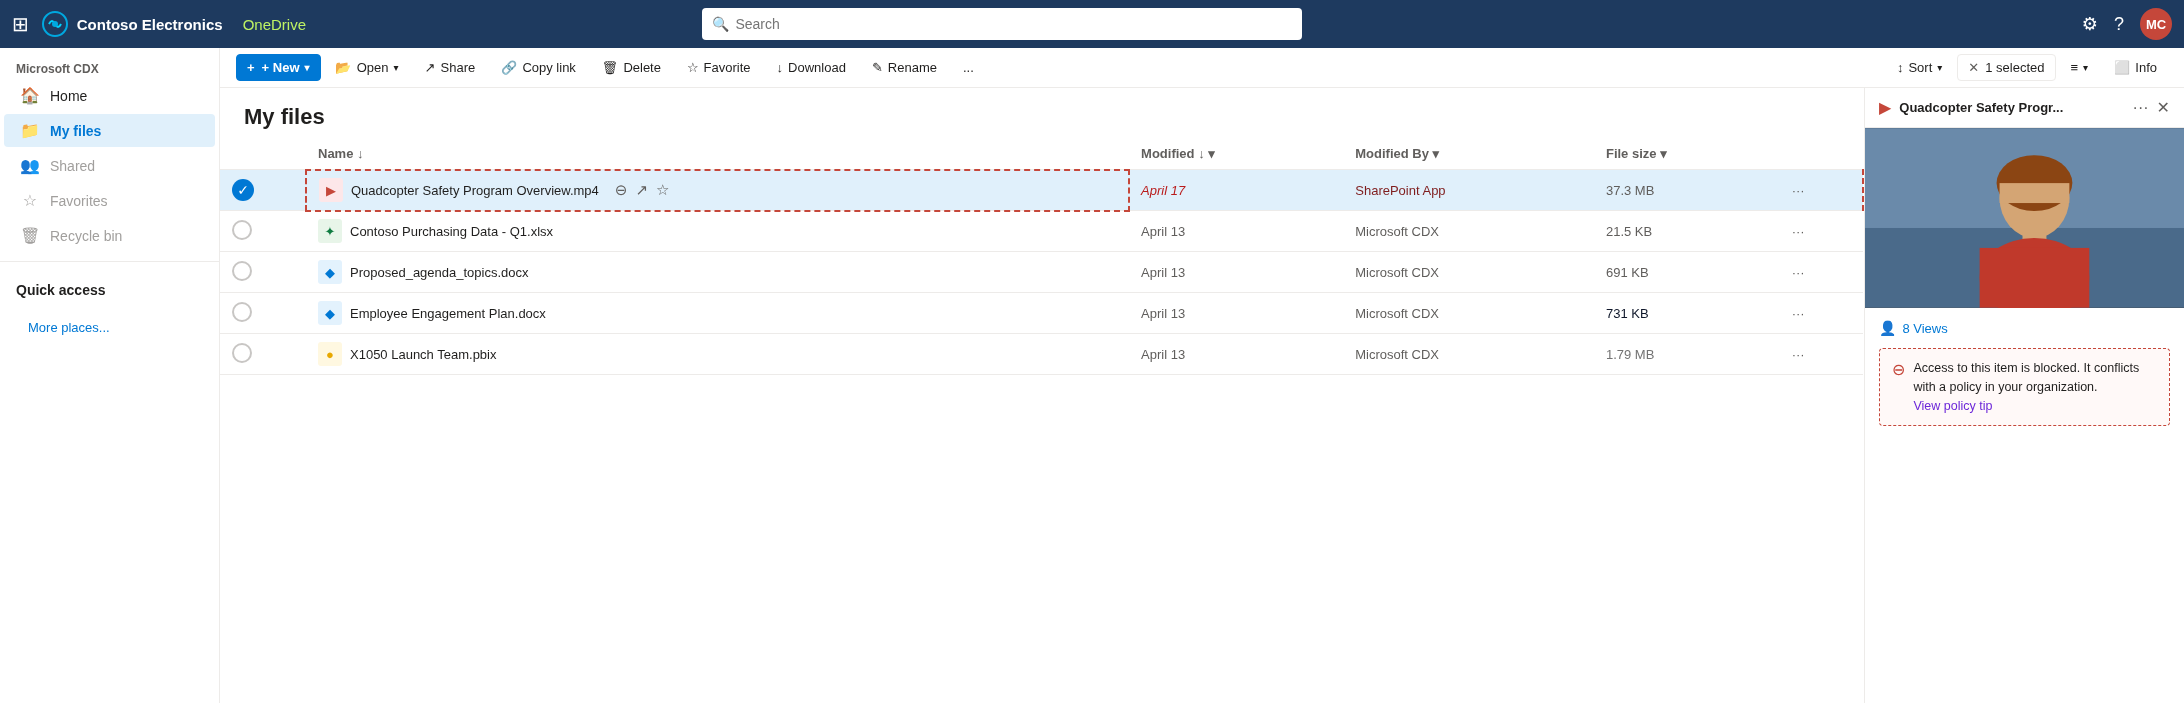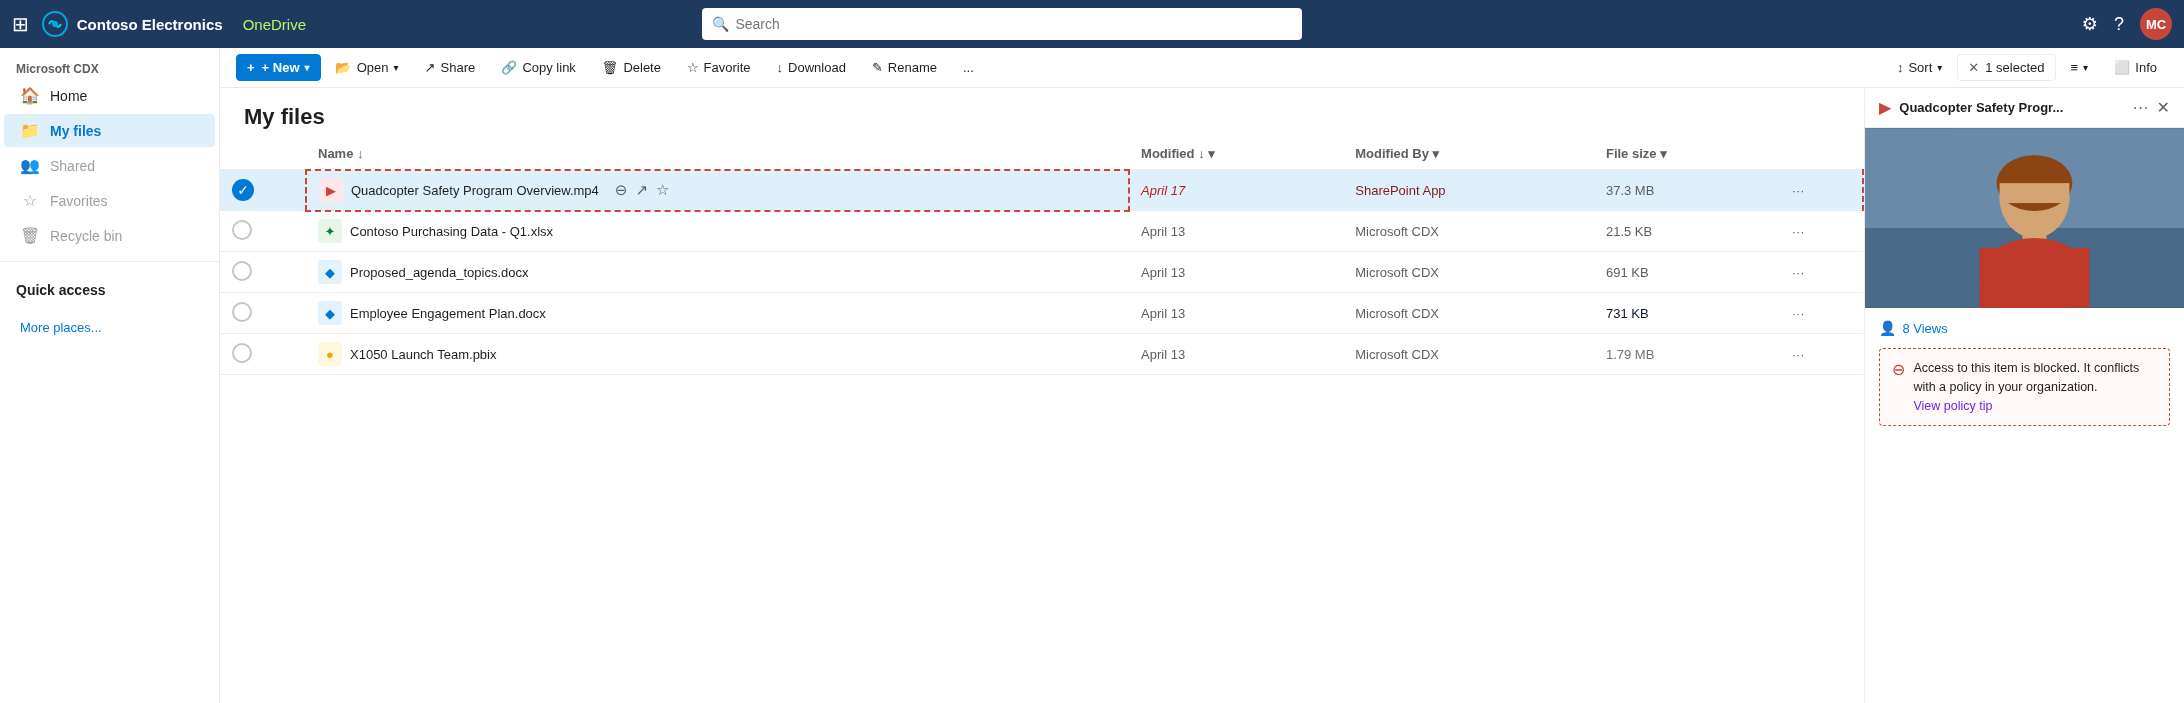--- a/index.html
+++ b/index.html
@@ -51,21 +51,21 @@
     }
     .sidebar-item.active { background: #e0f0fb; color: #0078d4; font-weight: 600; }
     .sidebar-item.active .sidebar-icon { color: #0078d4; }
     .sidebar-item.dimmed { color: #a19f9d; }
     .sidebar-icon { font-size: 16px; width: 20px; text-align: center; }
     .sidebar-divider { height: 1px; background: #edebe9; margin: 8px 0; }
     .quick-access-section { padding: 12px 16px; }
     .quick-access-title { font-size: 14px; font-weight: 600; margin-bottom: 6px; }
     .quick-access-text { font-size: 12px; color: #605e5c; line-height: 1.5; }
     .quick-access-text a { color: #0078d4; text-decoration: none; }
-    .more-places { color: #0078d4; font-size: 13px; padding: 4px 12px; cursor: pointer; margin-left: 8px; }
+    .more-places { color: #0078d4; font-size: 13px; padding: 4px 28px; cursor: pointer; }
 
     
     .main-content { flex: 1; display: flex; flex-direction: column; overflow: hidden; }
 
     
     .toolbar {
       display: flex; align-items: center; gap: 4px;
       background: #fff; border-bottom: 1px solid #edebe9;
       padding: 6px 16px; flex-shrink: 0;
     }

